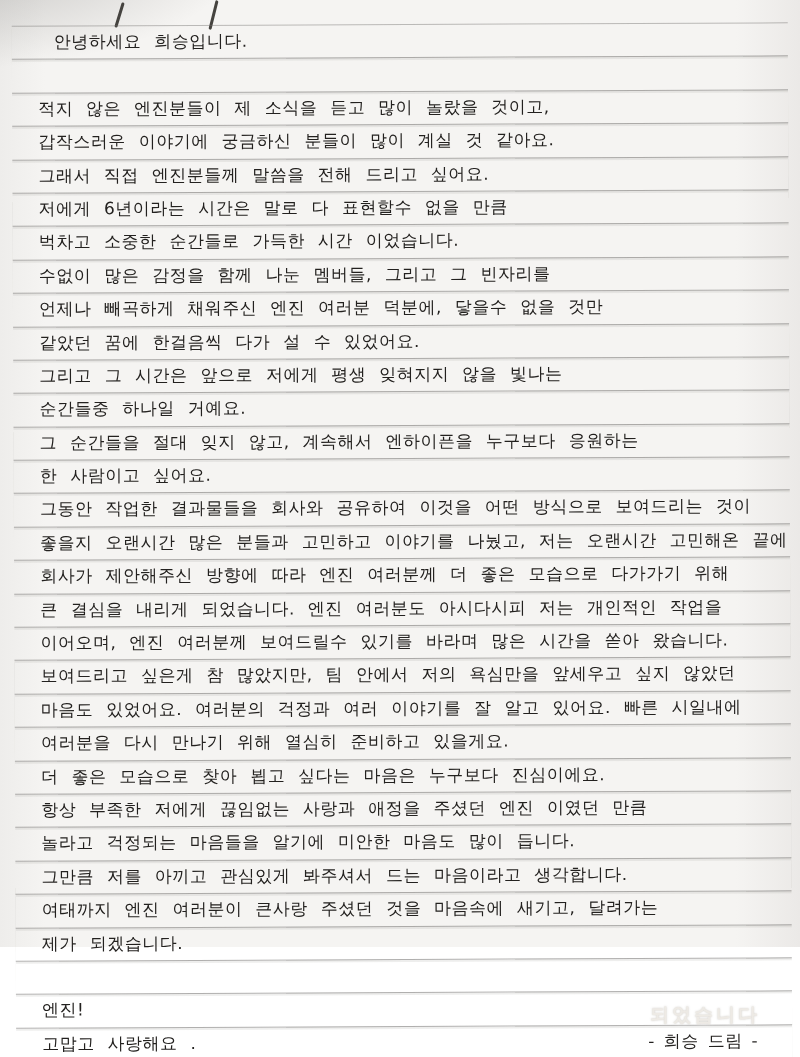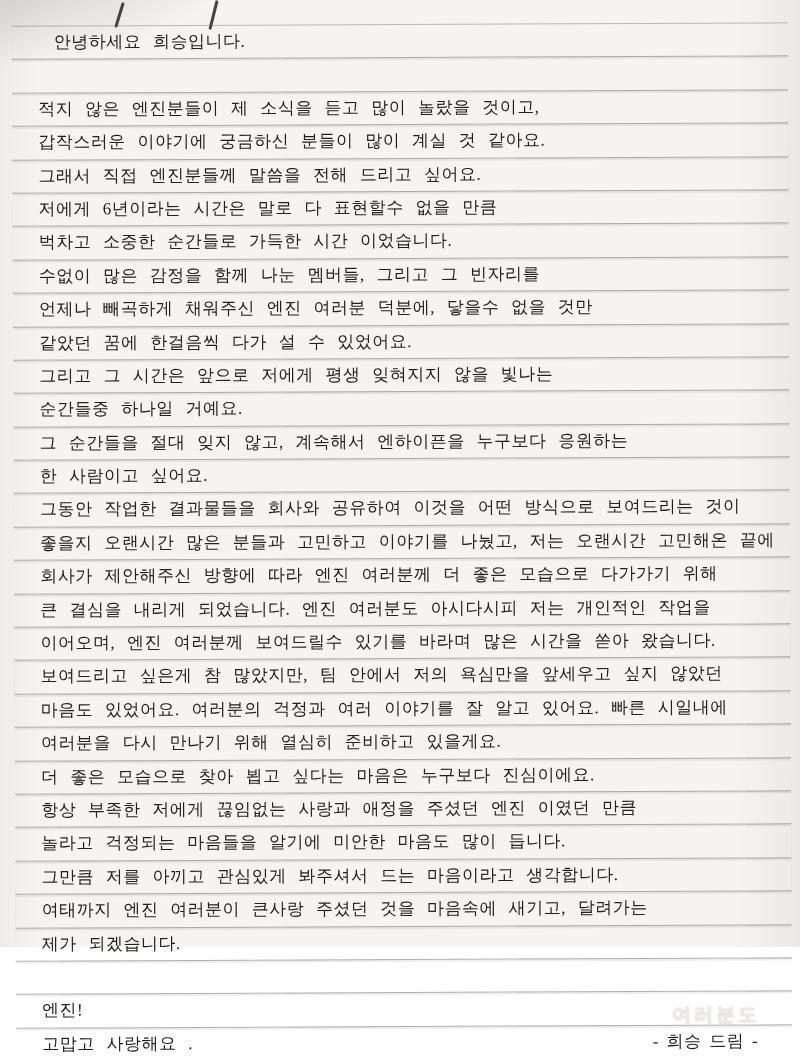--- a/index.html
+++ b/index.html
@@ -7,21 +7,20 @@
     width:800px; height:1057px; overflow:hidden;
     font-family:"DejaVu Sans", sans-serif;
   }
   .page {
     position:relative; width:800px; height:947px;
     background:
       radial-gradient(420px 170px at -50px -50px, rgba(105,103,100,0.38), rgba(105,103,100,0) 70%),
       radial-gradient(260px 90px at 0px 1057px, rgba(130,128,124,0.28), rgba(130,128,124,0) 75%),
       radial-gradient(700px 90px at 50% 1075px, rgba(150,148,144,0.22), rgba(150,148,144,0) 70%),
       linear-gradient(90deg, #eeedeb 0px, #f5f4f2 45px, #f5f4f2 92%, #ebe9e7 100%);
-    font-family: Liberation Serif, serif;
   }
   .rows {
     position:absolute; left:14px; right:10px; top:24px;
     transform:rotate(-0.25deg);
     border-top:1px solid rgba(116,114,111,0.45);
   }
   .row {
     position:relative;
     height:32.4px;
     border-bottom:1px solid rgba(112,110,107,0.55);
@@ -85,15 +84,15 @@
     <div class="row">여태까지  엔진  여러분이  큰사랑  주셨던  것을  마음속에  새기고,  달려가는</div>
     <div class="row">제가  되겠습니다.</div>
     <div class="row"></div>
     <div class="row">엔진!</div>
     <div class="row sig">
       <span class="left">고맙고  사랑해요 .</span>
       <span class="right">- 희승  드림 -</span>
     </div>
   </div>
 
-  <div class="watermark">여러분도</div>
+  <div class="watermark">되었습니다</div>
 
 </div>
 
 </body></html>

